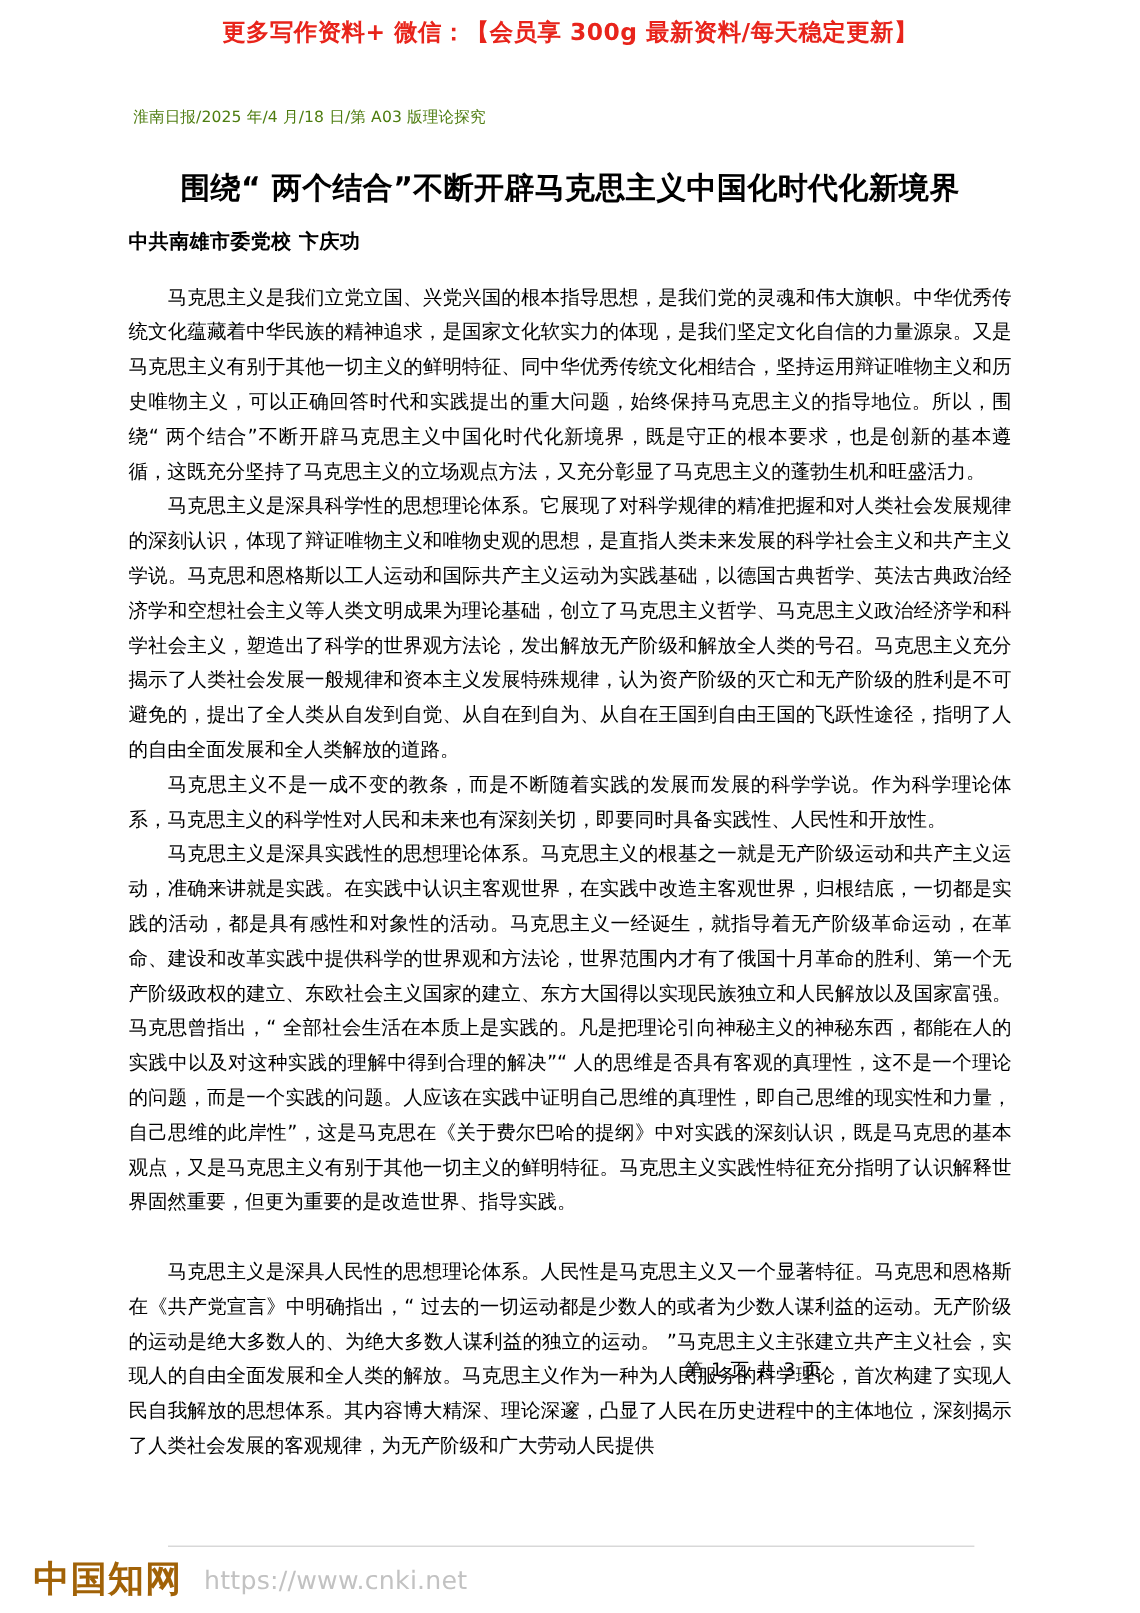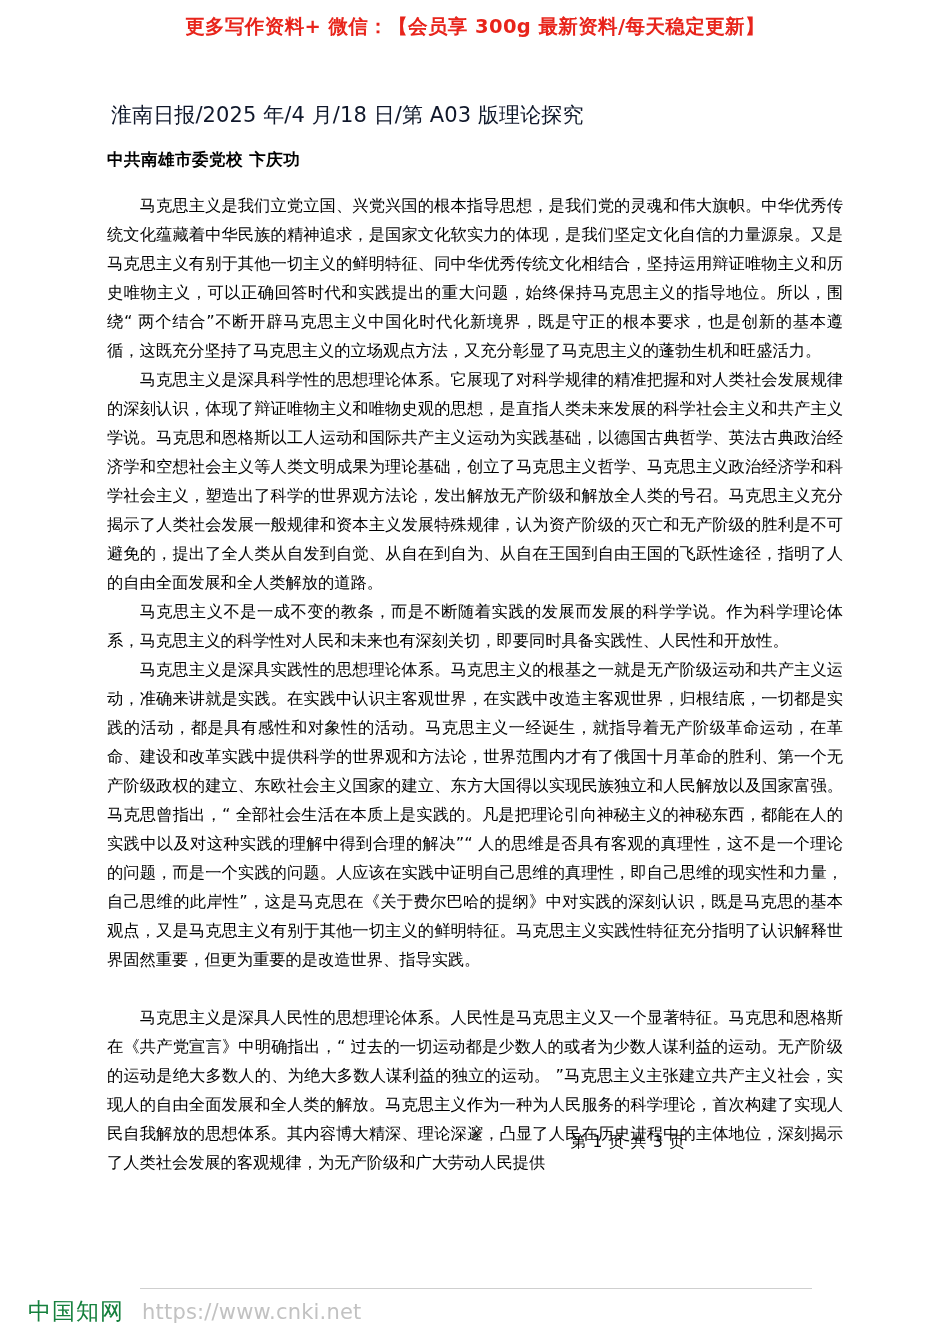--- a/index.html
+++ b/index.html
@@ -40,24 +40,24 @@
 
   
   .doc {
     position: absolute;
     top: 88px;
     left: 107px;
     width: 736px;
   }
 
   .source-line {
-    font-size: 21px;
+    font-size: 13px;
     line-height: 1.62;
-    color: #0f172a;
-    margin: 10px 0 0 4px;
+    color: #4d7c0f;
+    margin: 0 0 0 4px;
     letter-spacing: 0.1px;
   }
 
   .article-title {
     margin: 30px 0 0 0;
     font-size: 25px;
     font-weight: bold;
     text-align: center;
     letter-spacing: 0.3px;
     line-height: 1.4;
@@ -120,41 +120,43 @@
   .watermark {
     position: absolute;
     top: 1296px;
     left: 28px;
     display: flex;
     align-items: center;
     gap: 18px;
     color: #b9b9b9;
   }
   .watermark .cnki-cn {
-    font-size: 23px;
+    font-size: 30px;
     letter-spacing: 1px;
-    color: #15803d;
+    color: #a16207;
+    font-weight: bold;
   }
   .watermark .cnki-url {
     font-size: 21px;
     letter-spacing: 0.2px;
     color: #c2c2c2;
   }
 </style>
 </head>
 <body>
 
 <div class="page">
 
   <div class="promo-banner">更多写作资料+ 微信：【会员享 300g 最新资料/每天稳定更新】</div>
 
   <div class="doc">
 
     <div class="source-line">淮南日报/2025 年/4 月/18 日/第 A03 版理论探究</div>
 
+    <h1 class="article-title">围绕“ 两个结合”不断开辟马克思主义中国化时代化新境界</h1>
 
     <div class="byline">中共南雄市委党校  卞庆功</div>
 
     <div class="body-text">
       <p>马克思主义是我们立党立国、兴党兴国的根本指导思想，是我们党的灵魂和伟大旗帜。中华优秀传统文化蕴藏着中华民族的精神追求，是国家文化软实力的体现，是我们坚定文化自信的力量源泉。又是马克思主义有别于其他一切主义的鲜明特征、同中华优秀传统文化相结合，坚持运用辩证唯物主义和历史唯物主义，可以正确回答时代和实践提出的重大问题，始终保持马克思主义的指导地位。所以，围绕“ 两个结合”不断开辟马克思主义中国化时代化新境界，既是守正的根本要求，也是创新的基本遵循，这既充分坚持了马克思主义的立场观点方法，又充分彰显了马克思主义的蓬勃生机和旺盛活力。</p>
       <p>马克思主义是深具科学性的思想理论体系。它展现了对科学规律的精准把握和对人类社会发展规律的深刻认识，体现了辩证唯物主义和唯物史观的思想，是直指人类未来发展的科学社会主义和共产主义学说。马克思和恩格斯以工人运动和国际共产主义运动为实践基础，以德国古典哲学、英法古典政治经济学和空想社会主义等人类文明成果为理论基础，创立了马克思主义哲学、马克思主义政治经济学和科学社会主义，塑造出了科学的世界观方法论，发出解放无产阶级和解放全人类的号召。马克思主义充分揭示了人类社会发展一般规律和资本主义发展特殊规律，认为资产阶级的灭亡和无产阶级的胜利是不可避免的，提出了全人类从自发到自觉、从自在到自为、从自在王国到自由王国的飞跃性途径，指明了人的自由全面发展和全人类解放的道路。</p>
       <p>马克思主义不是一成不变的教条，而是不断随着实践的发展而发展的科学学说。作为科学理论体系，马克思主义的科学性对人民和未来也有深刻关切，即要同时具备实践性、人民性和开放性。</p>
       <p>马克思主义是深具实践性的思想理论体系。马克思主义的根基之一就是无产阶级运动和共产主义运动，准确来讲就是实践。在实践中认识主客观世界，在实践中改造主客观世界，归根结底，一切都是实践的活动，都是具有感性和对象性的活动。马克思主义一经诞生，就指导着无产阶级革命运动，在革命、建设和改革实践中提供科学的世界观和方法论，世界范围内才有了俄国十月革命的胜利、第一个无产阶级政权的建立、东欧社会主义国家的建立、东方大国得以实现民族独立和人民解放以及国家富强。马克思曾指出，“ 全部社会生活在本质上是实践的。凡是把理论引向神秘主义的神秘东西，都能在人的实践中以及对这种实践的理解中得到合理的解决”“ 人的思维是否具有客观的真理性，这不是一个理论的问题，而是一个实践的问题。人应该在实践中证明自己思维的真理性，即自己思维的现实性和力量，自己思维的此岸性”，这是马克思在《关于费尔巴哈的提纲》中对实践的深刻认识，既是马克思的基本观点，又是马克思主义有别于其他一切主义的鲜明特征。马克思主义实践性特征充分指明了认识解释世界固然重要，但更为重要的是改造世界、指导实践。</p>
       <p class="spacer-before">马克思主义是深具人民性的思想理论体系。人民性是马克思主义又一个显著特征。马克思和恩格斯在《共产党宣言》中明确指出，“ 过去的一切运动都是少数人的或者为少数人谋利益的运动。无产阶级的运动是绝大多数人的、为绝大多数人谋利益的独立的运动。 ”马克思主义主张建立共产主义社会，实现人的自由全面发展和全人类的解放。马克思主义作为一种为人民服务的科学理论，首次构建了实现人民自我解放的思想体系。其内容博大精深、理论深邃，凸显了人民在历史进程中的主体地位，深刻揭示了人类社会发展的客观规律，为无产阶级和广大劳动人民提供</p>
     </div>

